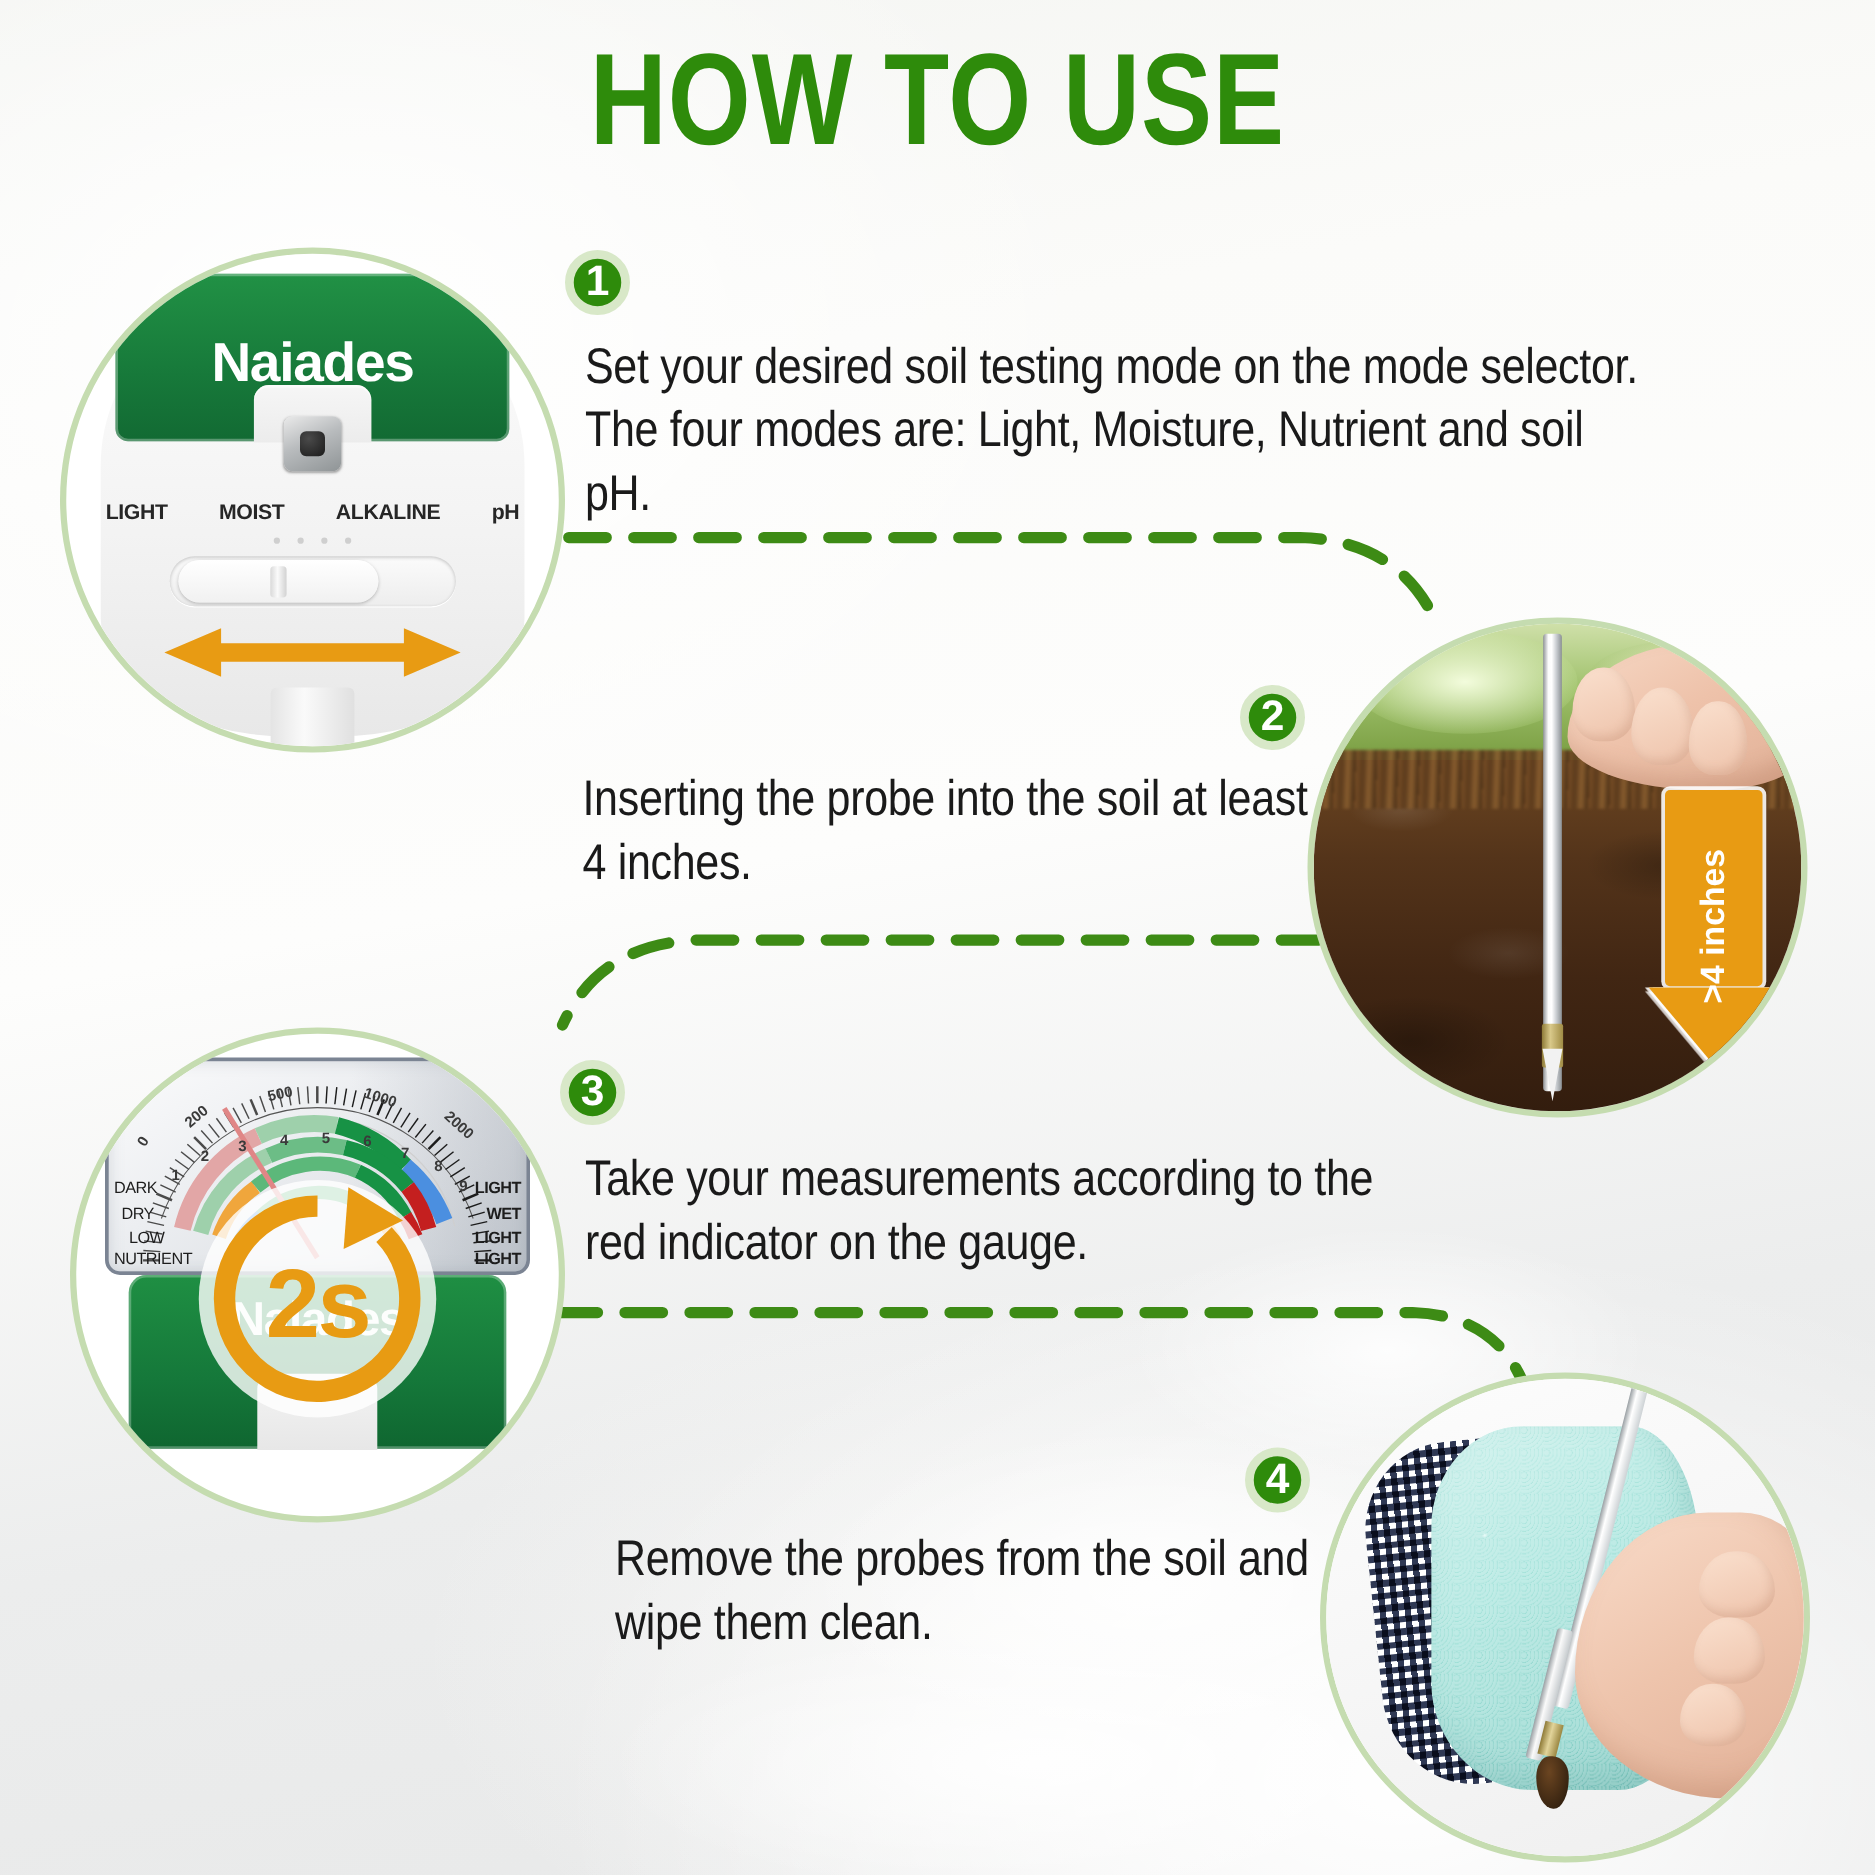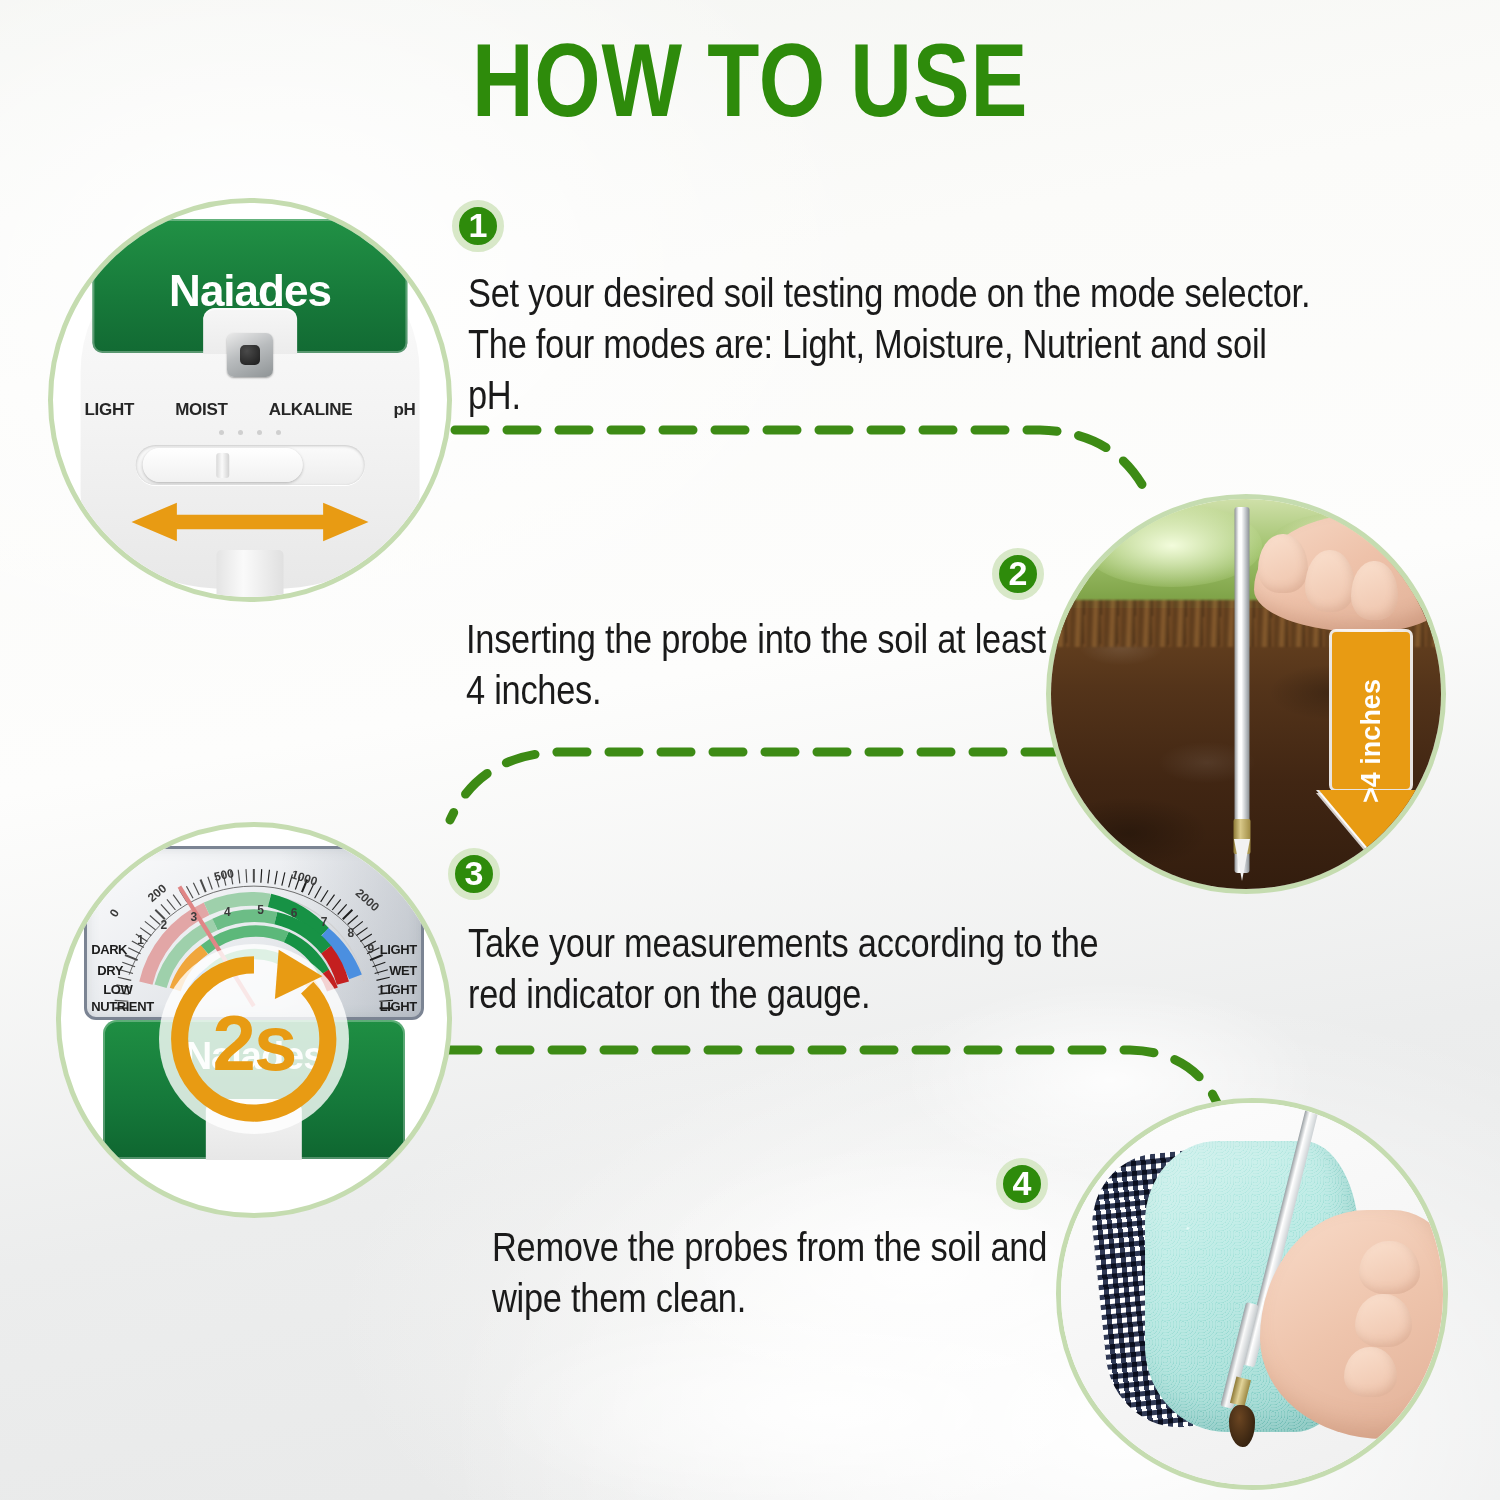--- a/index.html
+++ b/index.html
@@ -266,21 +266,21 @@
   }
   .gauge-shade {
     position:absolute; right:0; top:0; width:42%; height:100%;
     background: linear-gradient(90deg, rgba(150,158,170,0) 0%, rgba(140,148,160,0.30) 100%);
   }
   .g-num {
     position:absolute; font-size:12px; font-weight:bold; color:#3a3a3a;
     white-space:nowrap;
   }
   .g-lbl-l {
-    position:absolute; left:4px; font-size:13px; font-weight:bold; color:#1d1d1d; letter-spacing:-0.4px;
+    position:absolute; left:4px; font-size:13px; font-weight:normal; color:#1d1d1d; letter-spacing:-0.4px;
   }
   .g-lbl-r {
     position:absolute; right:4px; font-size:13px; font-weight:bold; color:#1d1d1d; letter-spacing:-0.4px;
   }
   .two-s {
     position:absolute; left:50%; top:55%;
     transform: translate(-50%,-50%);
     width:190px; height:190px; border-radius:50%;
     background: rgba(255,255,255,0.80);
     z-index:9;

